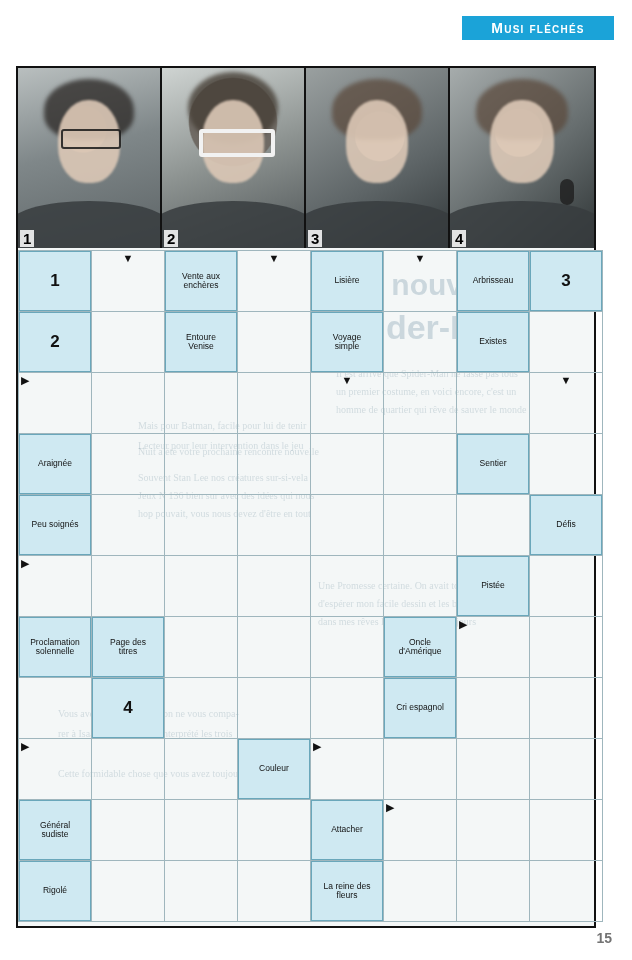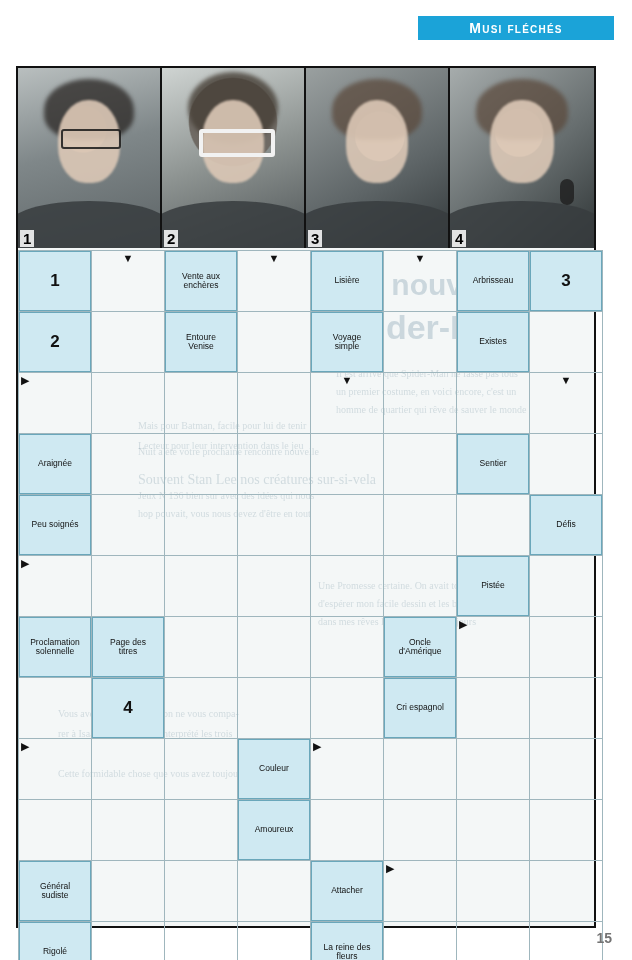--- a/index.html
+++ b/index.html
@@ -8,21 +8,21 @@
     background:#ffffff;
     font-family:"Liberation Sans", sans-serif;
     position:relative;
     overflow:hidden;
   }
 
   
   .header-banner{
     position:absolute;
     right:18px; top:16px;
-    width:196px;height:24px;
+    width:152px;height:24px;
     background:#1ba3d8;
     display:flex;align-items:center;justify-content:center;
   }
   .header-banner .title{
     color:#ffffff;
     font-size:14px;
     font-weight:bold;
     letter-spacing:1.2px;
     font-variant:small-caps;
     text-transform:none;
@@ -184,21 +184,21 @@
 
   <div class="ghost big" style="left:20px;top:6px;font-size:15px;">ES TUBES</div>
   <div class="ghost big" style="left:96px;top:18px;font-size:20px;">Arrivée en lice</div>
   <div class="ghost big" style="left:330px;top:200px;font-size:30px;">Le nouveau</div>
   <div class="ghost big" style="left:315px;top:240px;font-size:34px;">Spider-Man</div>
   <div class="ghost" style="left:318px;top:300px;font-size:10px;text-align:right;">Il est arrivé que Spider-Man ne fasse pas tous</div>
   <div class="ghost" style="left:318px;top:318px;font-size:10px;">un premier costume, en voici encore, c'est un</div>
   <div class="ghost" style="left:318px;top:336px;font-size:10px;">homme de quartier qui rêve de sauver le monde</div>
   <div class="ghost" style="left:120px;top:352px;font-size:10px;">Mais pour Batman, facile pour lui de tenir</div>
   <div class="ghost" style="left:120px;top:372px;font-size:10px;">Lecteur pour leur intervention dans le jeu</div>
-  <div class="ghost" style="left:120px;top:404px;font-size:14px;">Souvent Stan Lee nos créatures sur-si-vela</div>
+  <div class="ghost" style="left:120px;top:404px;font-size:10px;">Souvent Stan Lee nos créatures sur-si-vela</div>
   <div class="ghost" style="left:120px;top:422px;font-size:10px;">Jeux N 136 bien sur avec des idées qui nous</div>
   <div class="ghost" style="left:120px;top:440px;font-size:10px;">hop pouvait, vous nous devez d'être en tout</div>
   <div class="ghost" style="left:120px;top:378px;font-size:10px;">Nuit a été votre prochaine rencontre nouvelle</div>
   <div class="ghost" style="left:300px;top:512px;font-size:10px;">Une Promesse certaine. On avait tout à fait</div>
   <div class="ghost" style="left:300px;top:530px;font-size:10px;">d'espérer mon facile dessin et les bonnes</div>
   <div class="ghost" style="left:300px;top:548px;font-size:10px;">dans mes rêves les plus fous et toujours</div>
   <div class="ghost" style="left:40px;top:640px;font-size:10px;">Vous avez remarqué que l'on ne vous compa-</div>
   <div class="ghost" style="left:40px;top:660px;font-size:10px;">rer à Isaac Maguire qui a interprété les trois</div>
   <div class="ghost" style="left:40px;top:700px;font-size:10px;">Cette formidable chose que vous avez toujours</div>
 
@@ -513,48 +513,20 @@
           </td>
           <td>
             <div class="cell-inner"></div>
           </td>
           <td>
             <div class="cell-inner"></div>
           </td>
         </tr>
         <tr>
           <td>
-            <div class="cell-inner"></div>
-          </td>
-          <td>
-            <div class="cell-inner"></div>
-          </td>
-          <td>
-            <div class="cell-inner"></div>
-          </td>
-          <td>
-            <div class="cell-inner clue">
-              <span class="line">Amoureux</span>
-            </div>
-          </td>
-          <td>
-            <div class="cell-inner"></div>
-          </td>
-          <td>
-            <div class="cell-inner"></div>
-          </td>
-          <td>
-            <div class="cell-inner"></div>
-          </td>
-          <td>
-            <div class="cell-inner"></div>
-          </td>
-        </tr>
-        <tr>
-          <td>
             <div class="cell-inner clue">
               <span class="line">Général sudiste</span>
             </div>
           </td>
           <td>
             <div class="cell-inner"></div>
           </td>
           <td>
             <div class="cell-inner"></div>
           </td>

